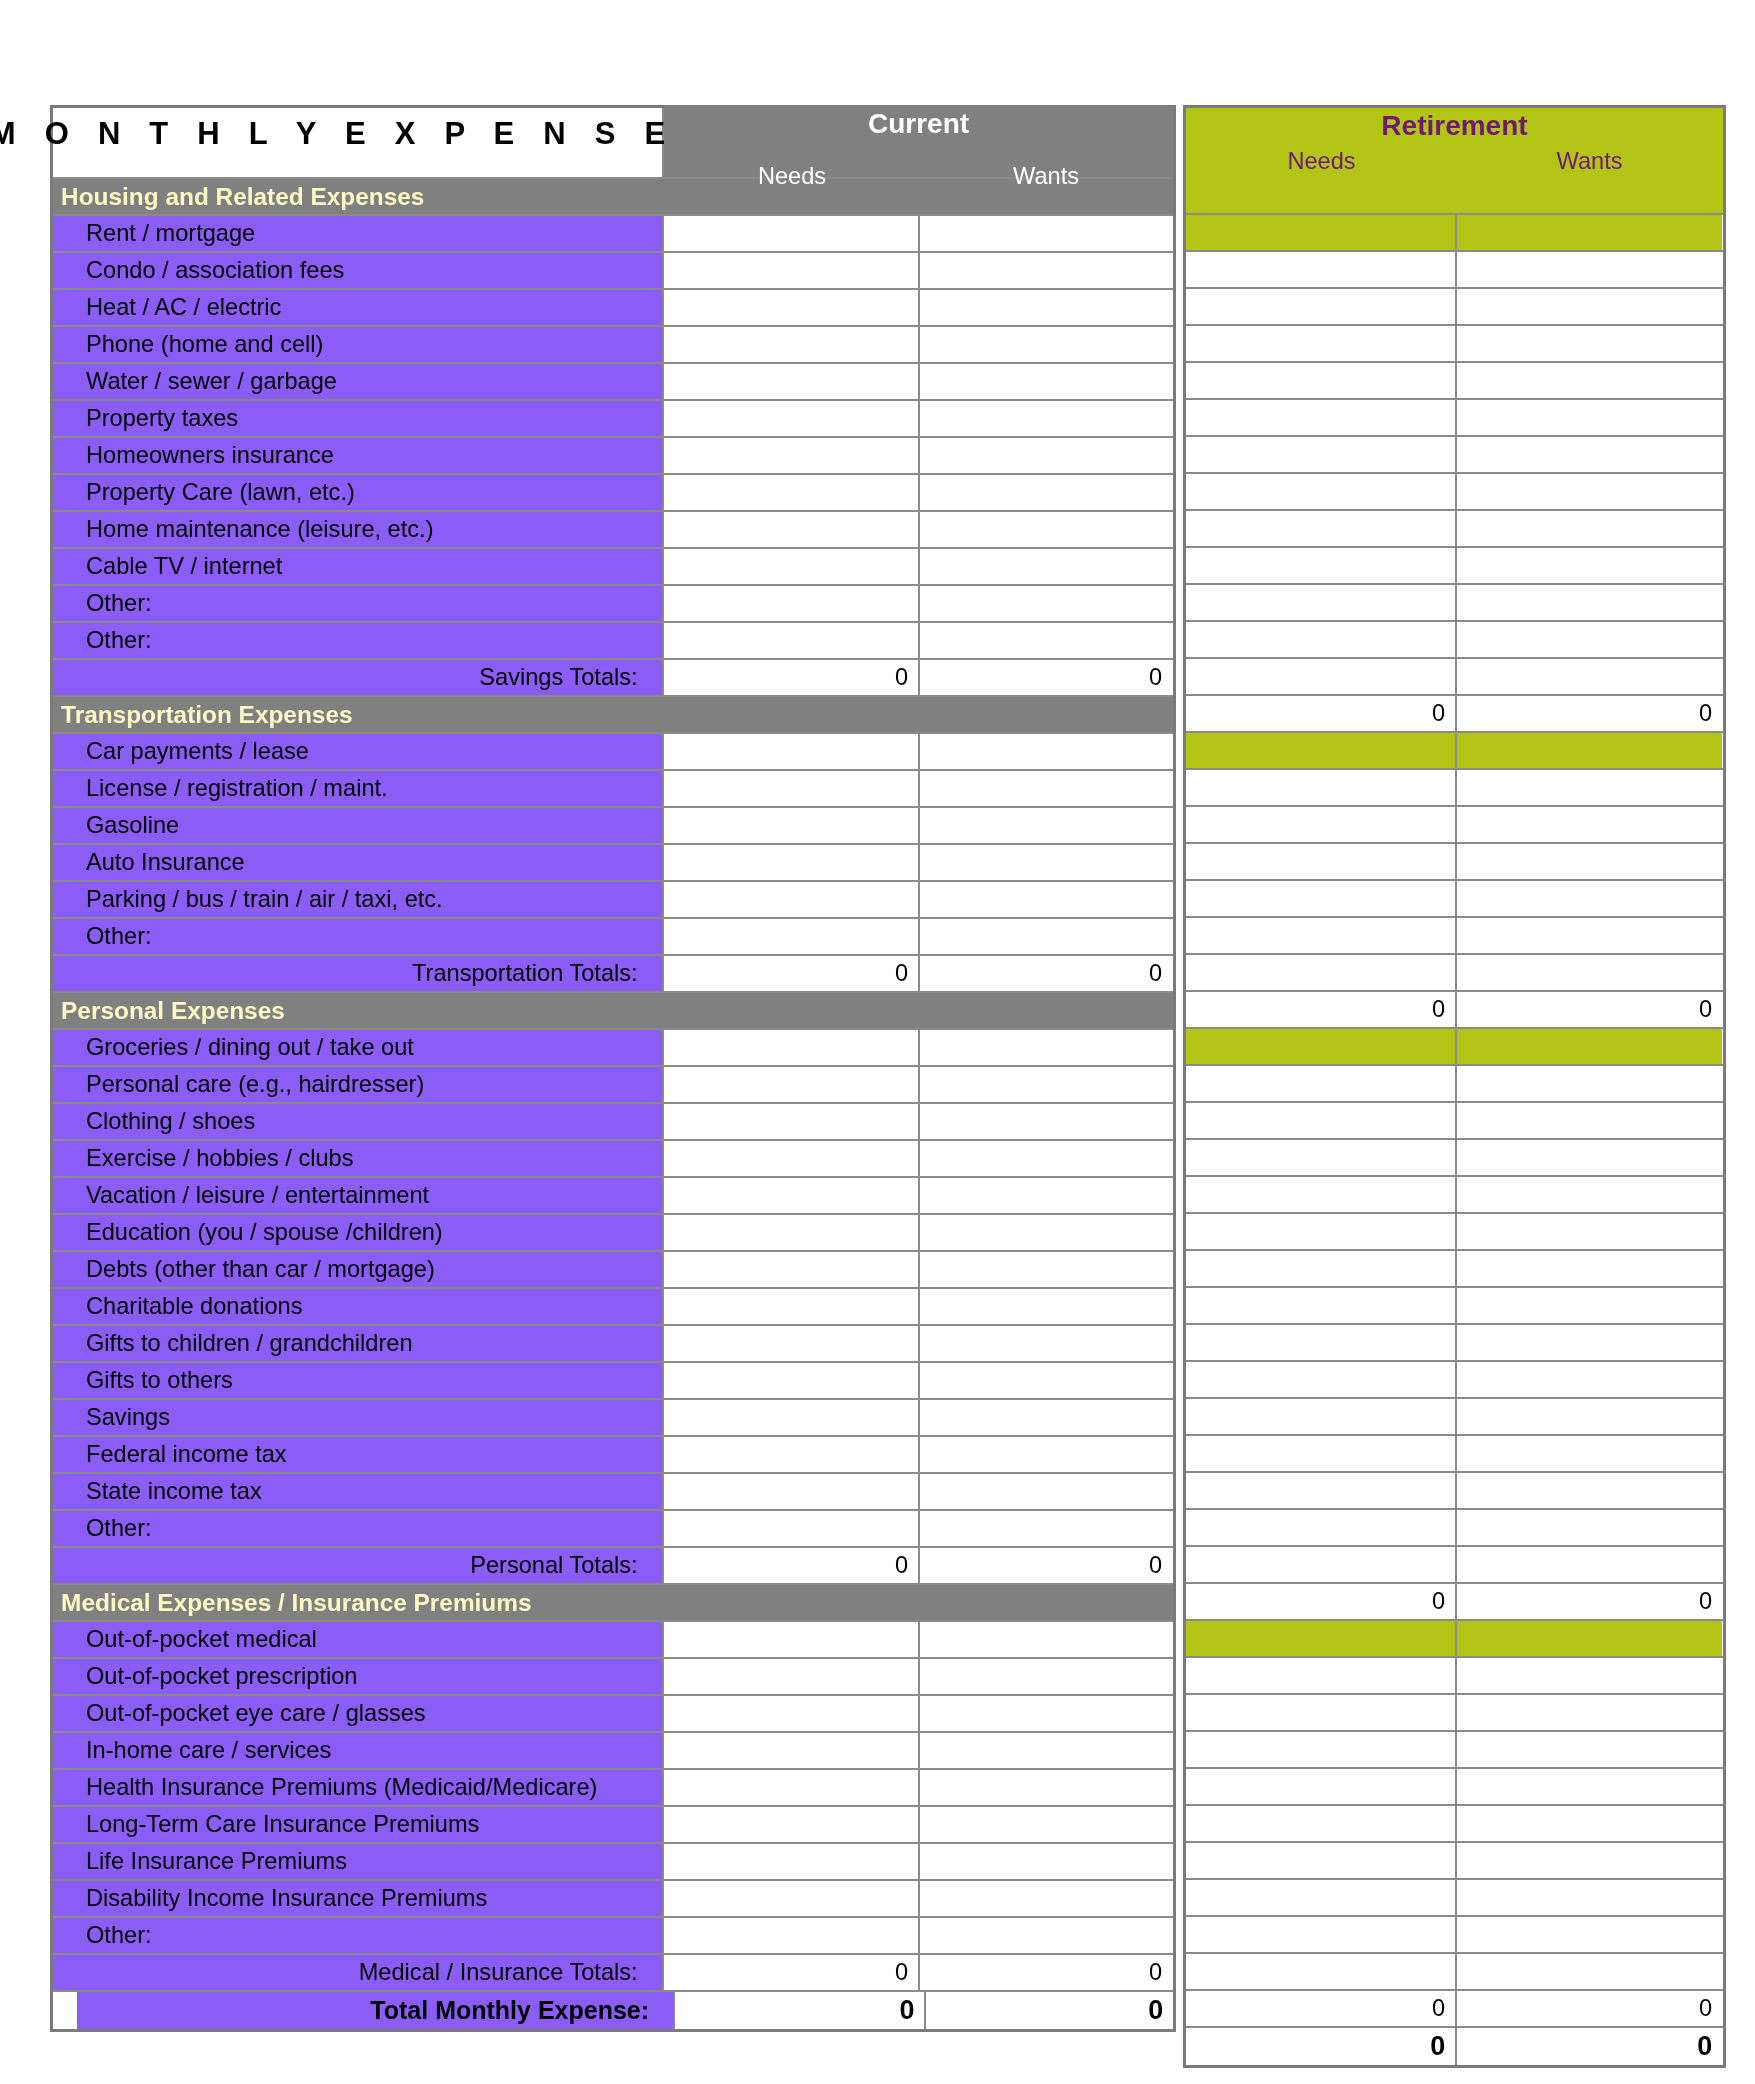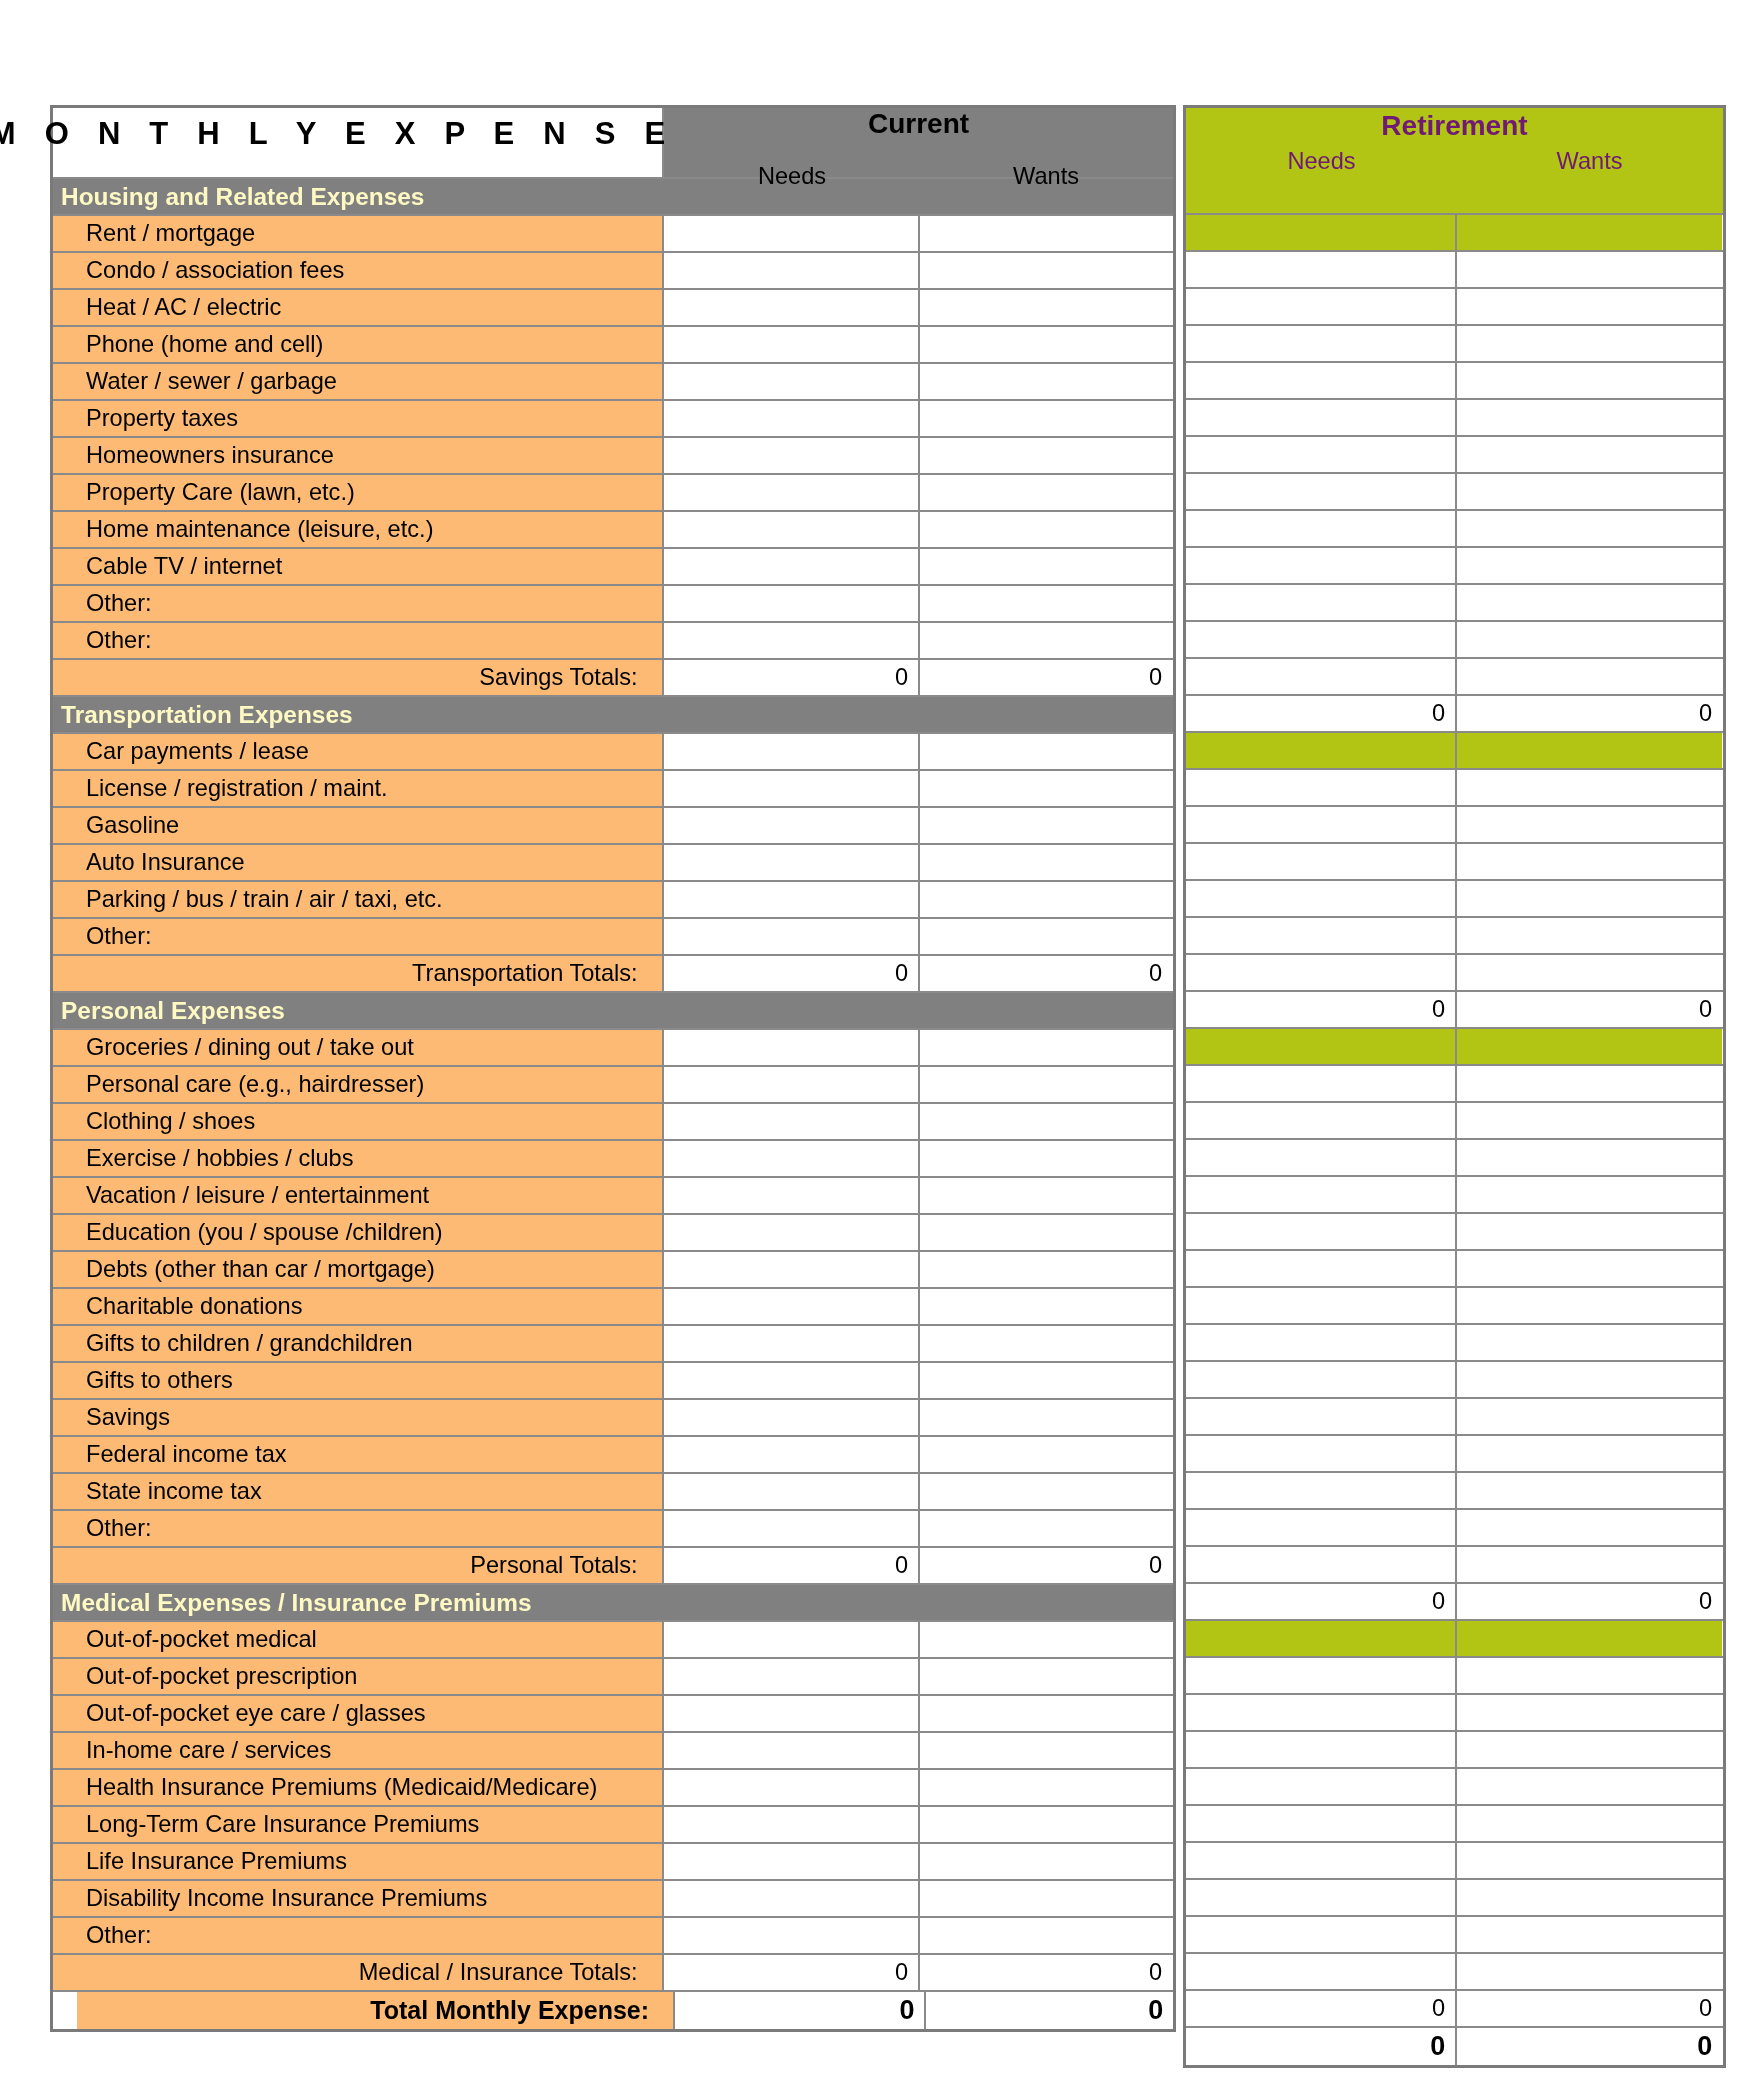--- a/index.html
+++ b/index.html
@@ -11,38 +11,38 @@
   .tbl-right { left: 1183px; width: 543px;  }
 
   .row { display: flex; height: 37px; border-bottom: 2.4px solid #8a8a8a; background: #fff; }
   .row:last-child { border-bottom: none; }
 
   
   .hdrblock { display: flex; height: 71px; border-bottom: 2.4px solid #8a8a8a; }
   .titlebox { width: 611px; background: #ffffff; border-right: 2.4px solid #8a8a8a;
               display: flex; justify-content: center; align-items: flex-start; padding-top: 8.1px; }
   .page-title { font-size: 31px; font-weight: bold; letter-spacing: 0.33em; white-space: nowrap; }
-  .grayhdr { flex: 1; background: #808080; color: #000000; display: flex; flex-direction: column; gap: 23px; }
+  .grayhdr { flex: 1; background: #808080; color: #ffffff; display: flex; flex-direction: column; gap: 23px; }
   .biglabel { height: 36px; display: flex; align-items: center; justify-content: center;
               font-size: 28px; font-weight: bold; }
   .subrow { height: 35px; display: flex; }
   .sub { display: flex; align-items: center; justify-content: center; font-size: 23.6px; font-weight: normal; }
 
   
   .greenhdr { height: 107px; border-bottom: 2.4px solid #8a8a8a; background: #b2c414; color: #701a75;
               display: flex; flex-direction: column; }
 
   
   .sec-band { background: #808080; color: #fef9c3; font-size: 24.4px; font-weight: bold;
               align-items: center; padding-left: 8.1px; }
   .green-cell { background: #b2c414; height: 100%; }
 
   
   .label-cell { width: 611px; border-right: 2.4px solid #8a8a8a; display: flex; align-items: center;
-                padding-left: 33px; font-size: 23.6px; background: #fdba74; }
+                padding-left: 33px; font-size: 23.6px; background: #8b5cf6; }
   .val-cell   { display: flex; align-items: center; justify-content: flex-end;
                 padding-right: 9.8px; font-size: 23.6px; background: #fff; }
   .w-cn { width: 256px; border-right: 2.4px solid #8a8a8a; }
   .w-cw { width: 252px; }
   .w-rn { width: 271px; border-right: 2.4px solid #8a8a8a; }
   .w-rw { width: 265px; }
   .tot-label { justify-content: flex-end; padding-left: 0; padding-right: 24.4px; }
   .grand .label-cell { font-weight: bold; font-size: 25px; margin-left: 24px; }
   .grand .val-cell   { font-weight: bold; font-size: 27px; }
 </style>

